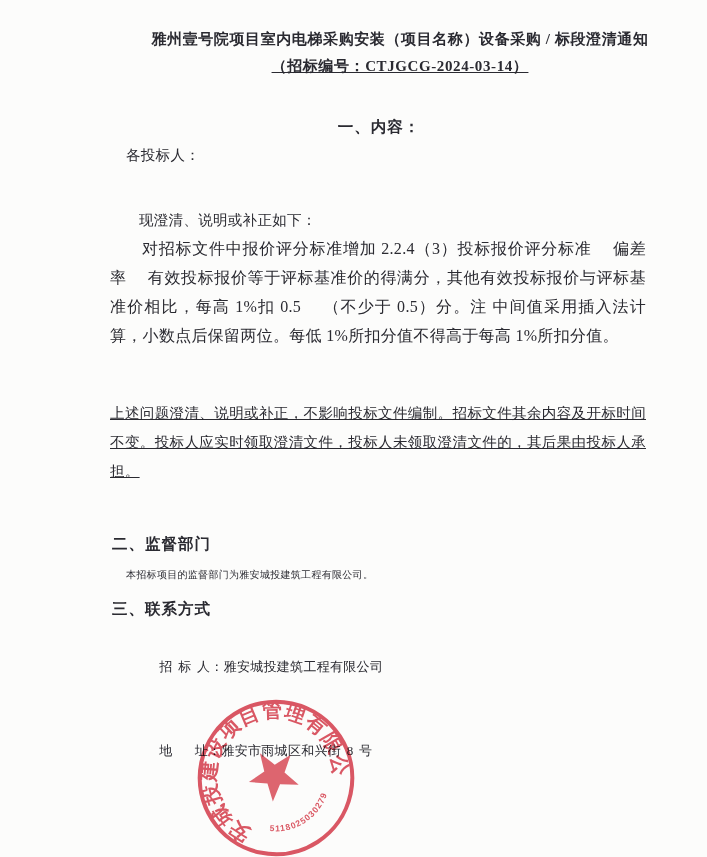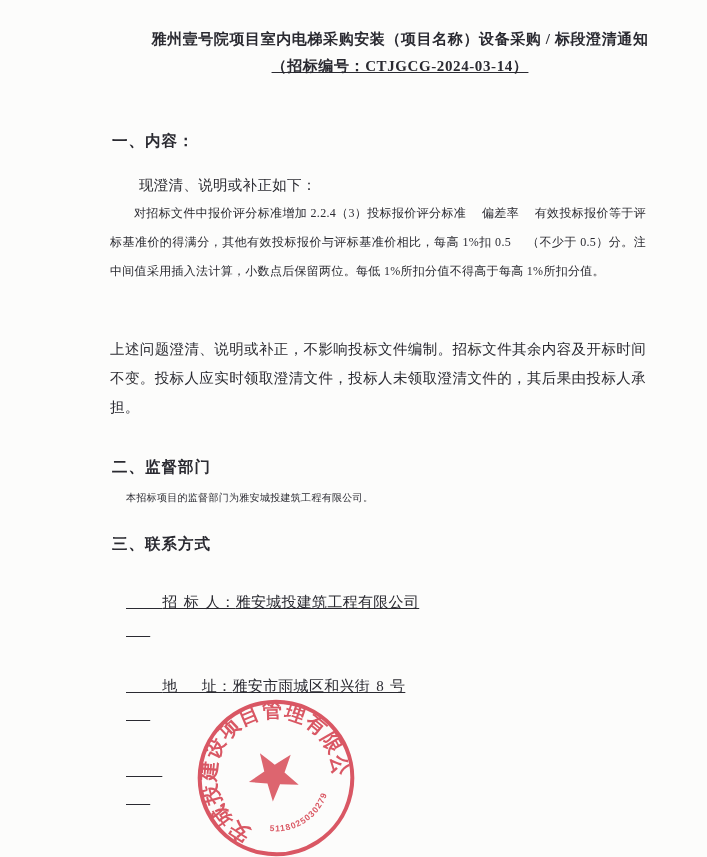--- a/index.html
+++ b/index.html
@@ -34,49 +34,49 @@
   .title-line2{line-height:30px;letter-spacing:.6px;text-decoration:underline;}
   
   .sec-heading{
     font-family:"Liberation Sans","DejaVu Sans",sans-serif;
     font-weight:bold;
     font-size:15.5px;
     line-height:26px;
     margin-left:2px;
     letter-spacing:1px;
   }
-  .h1{margin-top:48px;line-height:24px;}
-  .h2{margin-top:32px;font-family:Liberation Serif, serif;}
-  .h3{margin-top:20px;}
+  .h1{margin-top:34px;line-height:24px;text-align:center;}
+  .h2{margin-top:45px;font-family:Liberation Serif, serif;}
+  .h3{margin-top:8px;}
   
   .body-line{font-size:14.5px;line-height:24px;}
   .salutation{margin-top:4px;margin-left:16px;}
-  .lead-in{margin-top:20px;text-indent:2em;}
+  .lead-in{margin-top:41px;text-indent:2em;}
   .para{
     margin-top:2px;
-    font-size:12px;
+    font-size:16px;
     line-height:29px;
     text-align:justify;
     text-indent:2em;
   }
   .notice{
     margin-top:49px;
     font-size:14.5px;
     line-height:29px;
     text-align:justify;
+    text-decoration:underline;
   }
   .sup-body{margin-top:5px;margin-left:16px;font-size:10px;line-height:26px;}
   
   .contact-row{
     margin-left:16px;
-    font-size:15px;
+    font-size:13px;
     line-height:28px;
     white-space:pre;
     word-spacing:2px;
-    text-decoration:underline;
   }
   .rows-start{margin-top:3px;}
   
   .stamp{
     position:absolute;
     left:194px;top:696px;
     width:164px;height:164px;
     mix-blend-mode:multiply;
     opacity:.88;
     pointer-events:none;
@@ -101,20 +101,21 @@
 
 <div class="page">
 
   <div class="title-block">
     <div class="title-line1">雅州壹号院项目室内电梯采购安装（项目名称）设备采购 / 标段澄清通知</div>
     <div class="title-line2">（招标编号：CTJGCG-2024-03-14）</div>
   </div>
 
   <div class="sec-heading h1">一、内容：</div>
 
+  <div class="body-line salutation">各投标人：</div>
 
   <div class="body-line lead-in">现澄清、说明或补正如下：</div>
 
   <div class="para">对招标文件中报价评分标准增加 2.2.4（3）投标报价评分标准　 偏差率　 有效投标报价等于评标基准价的得满分，其他有效投标报价与评标基准价相比，每高 1%扣 0.5 　（不少于 0.5）分。注 中间值采用插入法计算，小数点后保留两位。每低 1%所扣分值不得高于每高 1%所扣分值。</div>
 
   <div class="notice">上述问题澄清、说明或补正，不影响投标文件编制。招标文件其余内容及开标时间不变。投标人应实时领取澄清文件，投标人未领取澄清文件的，其后果由投标人承担。</div>
 
   <div class="sec-heading h2">二、监督部门</div>
 
   <div class="sup-body">本招标项目的监督部门为雅安城投建筑工程有限公司。</div>

